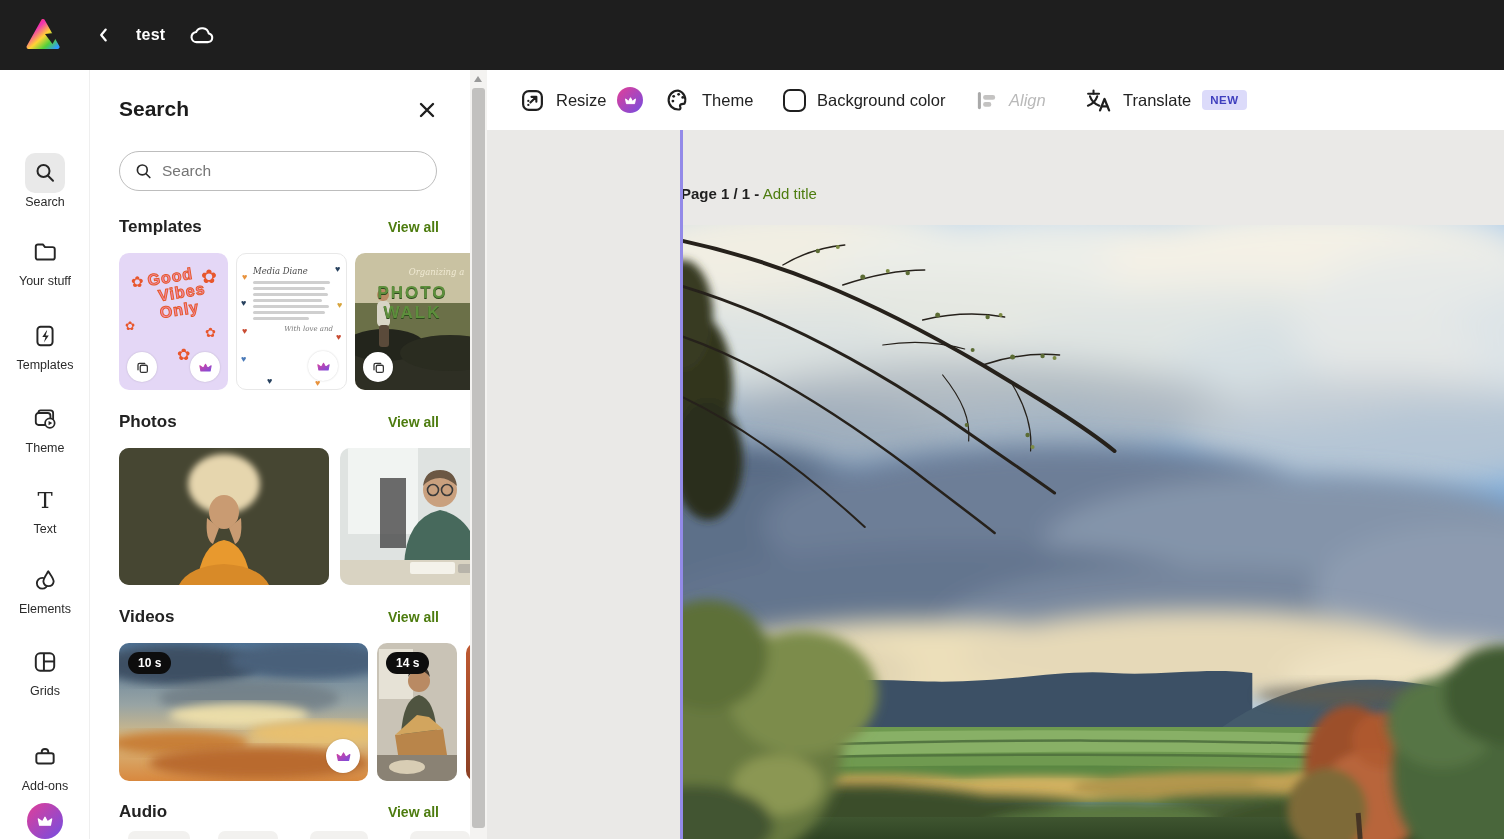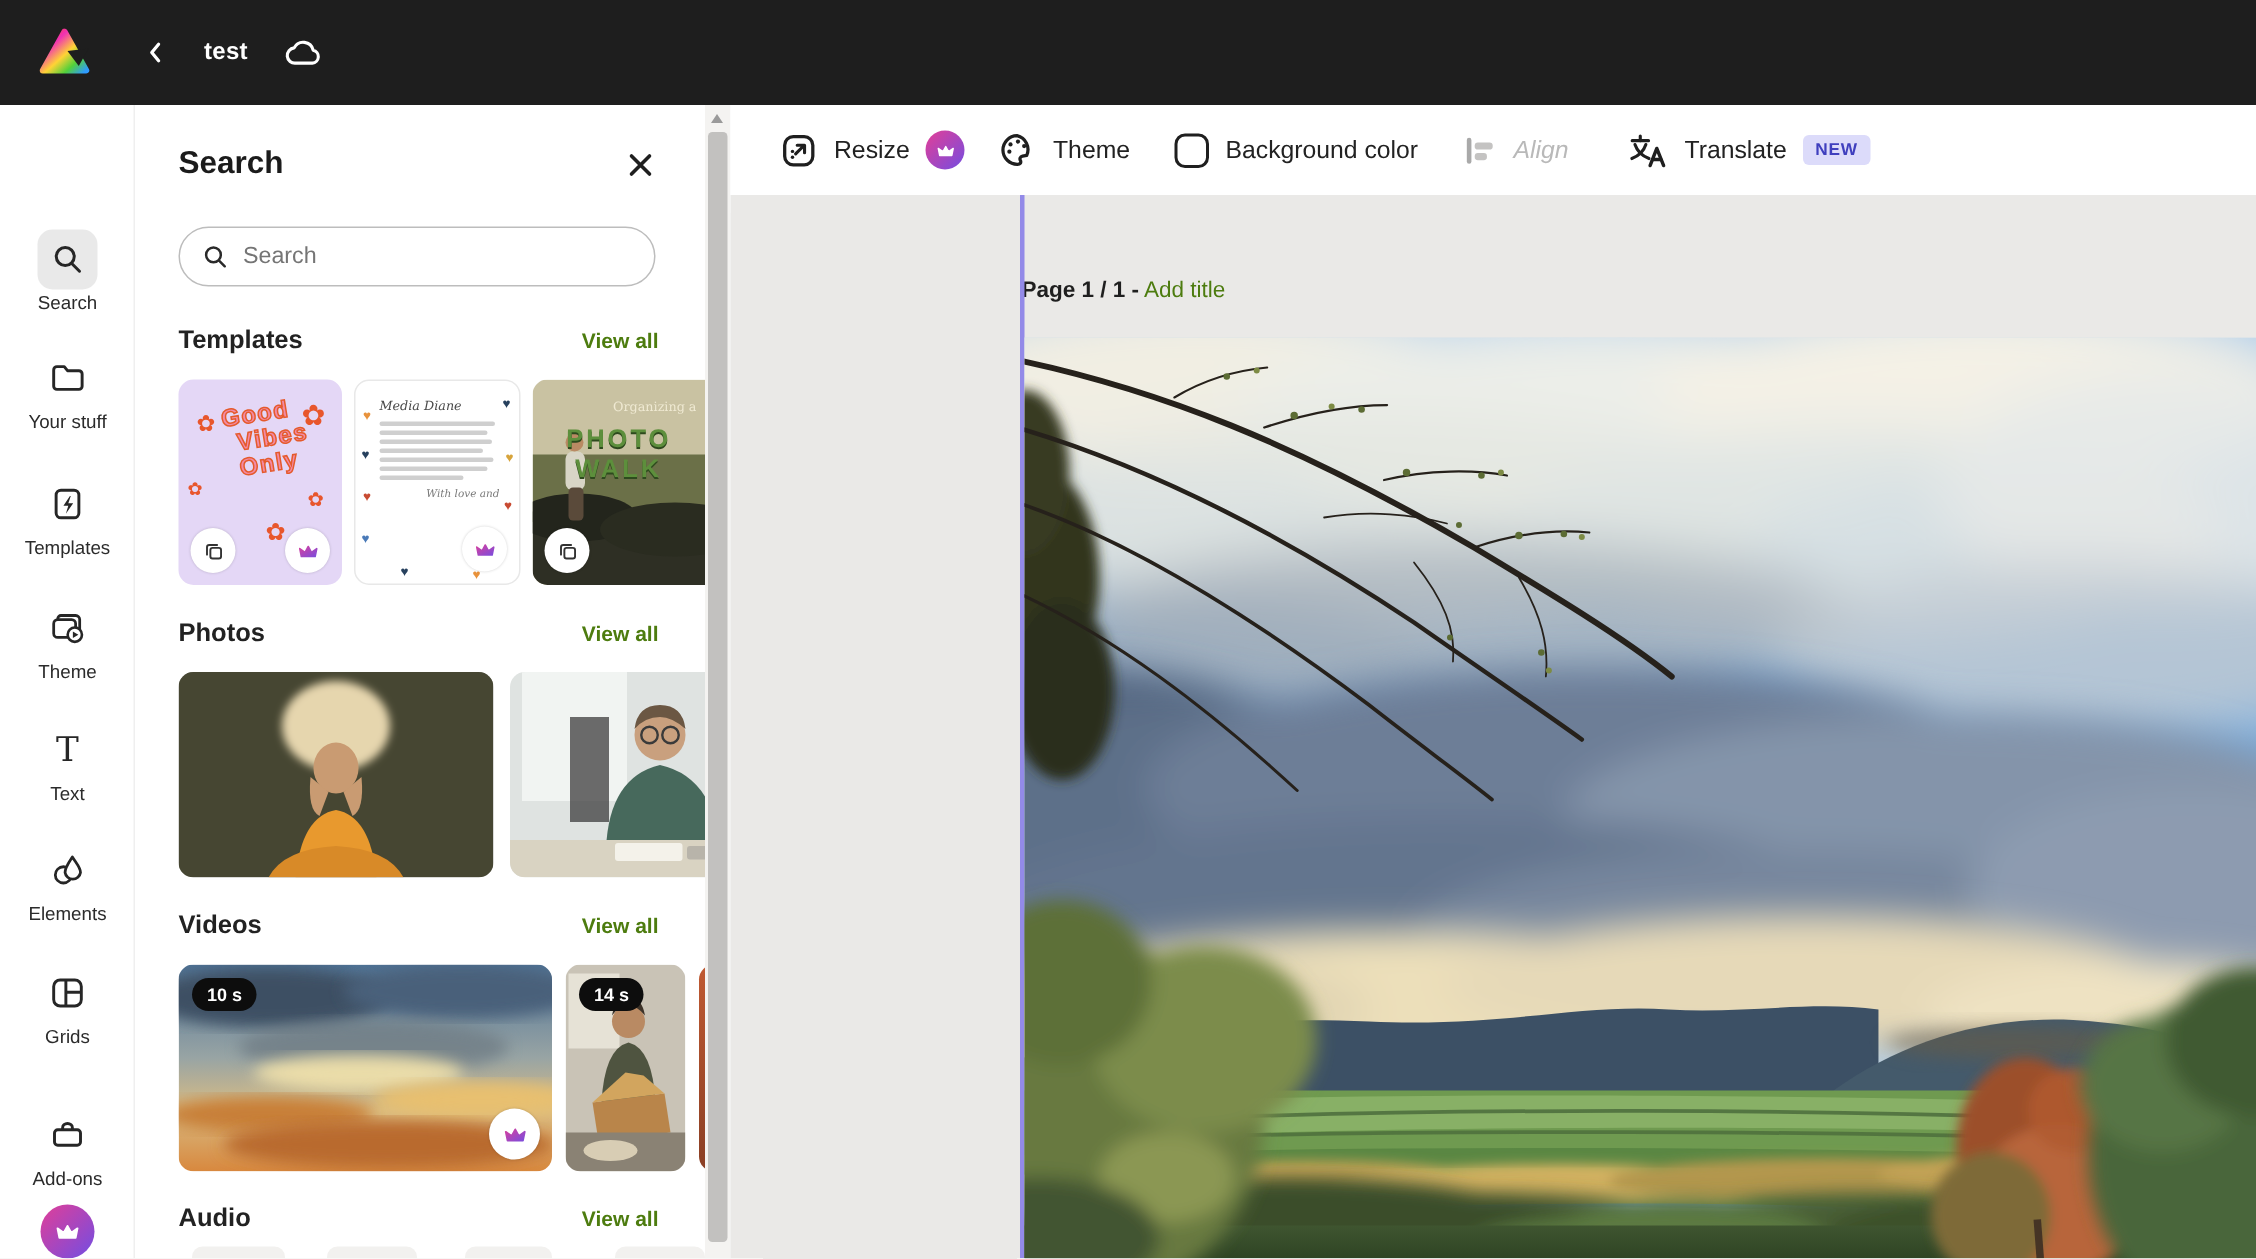--- a/index.html
+++ b/index.html
@@ -47,21 +47,21 @@
 
   
   .letter-card { background:#fff; border:1px solid #e8e8e8; }
   .letter-inner { position:absolute; left:16px; top:12px; width:80px; }
   .letter-head { font-family:"DejaVu Serif", serif; font-style:italic; font-size:8.5px; color:#4a4a4a; margin-bottom:5px; }
   .letter-line { height:2.5px; background:#cfcfcf; border-radius:2px; margin-bottom:3.5px; }
   .letter-sign { font-family:"DejaVu Serif", serif; font-style:italic; font-size:7px; color:#7a7a7a; margin-top:5px; text-align:right; }
   .heart { position:absolute; font-size:9px; }
 
   
-  .pw-kicker { position:absolute; top:14px; left:0; width:115px; text-align:center; font-family:"DejaVu Serif", serif; font-size:8.5px; color:#efe9d2;padding-left:48px; }
+  .pw-kicker { position:absolute; top:14px; left:0; width:115px; text-align:center; font-family:"DejaVu Serif", serif; font-style:italic; font-size:8.5px; color:#efe9d2;padding-left:48px; }
   .pw-line { position:absolute; left:0; width:115px; text-align:center; font-weight:700; font-size:17px; letter-spacing:2px; color:#5d8f3c; text-shadow:0 1px 0 #2e4a1e; }
 
   
   .audio-stub { position:absolute; top:761px; height:16px; border-radius:7px; background:#f2f1ef; }
 
   
   #scrollbar { position:absolute; left:470px; top:70px; width:17px; height:769px; background:#f4f3f1; }
   #scrollbar .up { position:absolute; top:6px; left:4px; width:0; height:0; border-left:4.5px solid transparent; border-right:4.5px solid transparent; border-bottom:6px solid #9a9a9a; cursor:pointer; }
   #scrollbar .thumb { position:absolute; top:18px; left:2px; width:13px; height:740px; background:#c2c1bf; border-radius:3px; cursor:pointer; }
 

